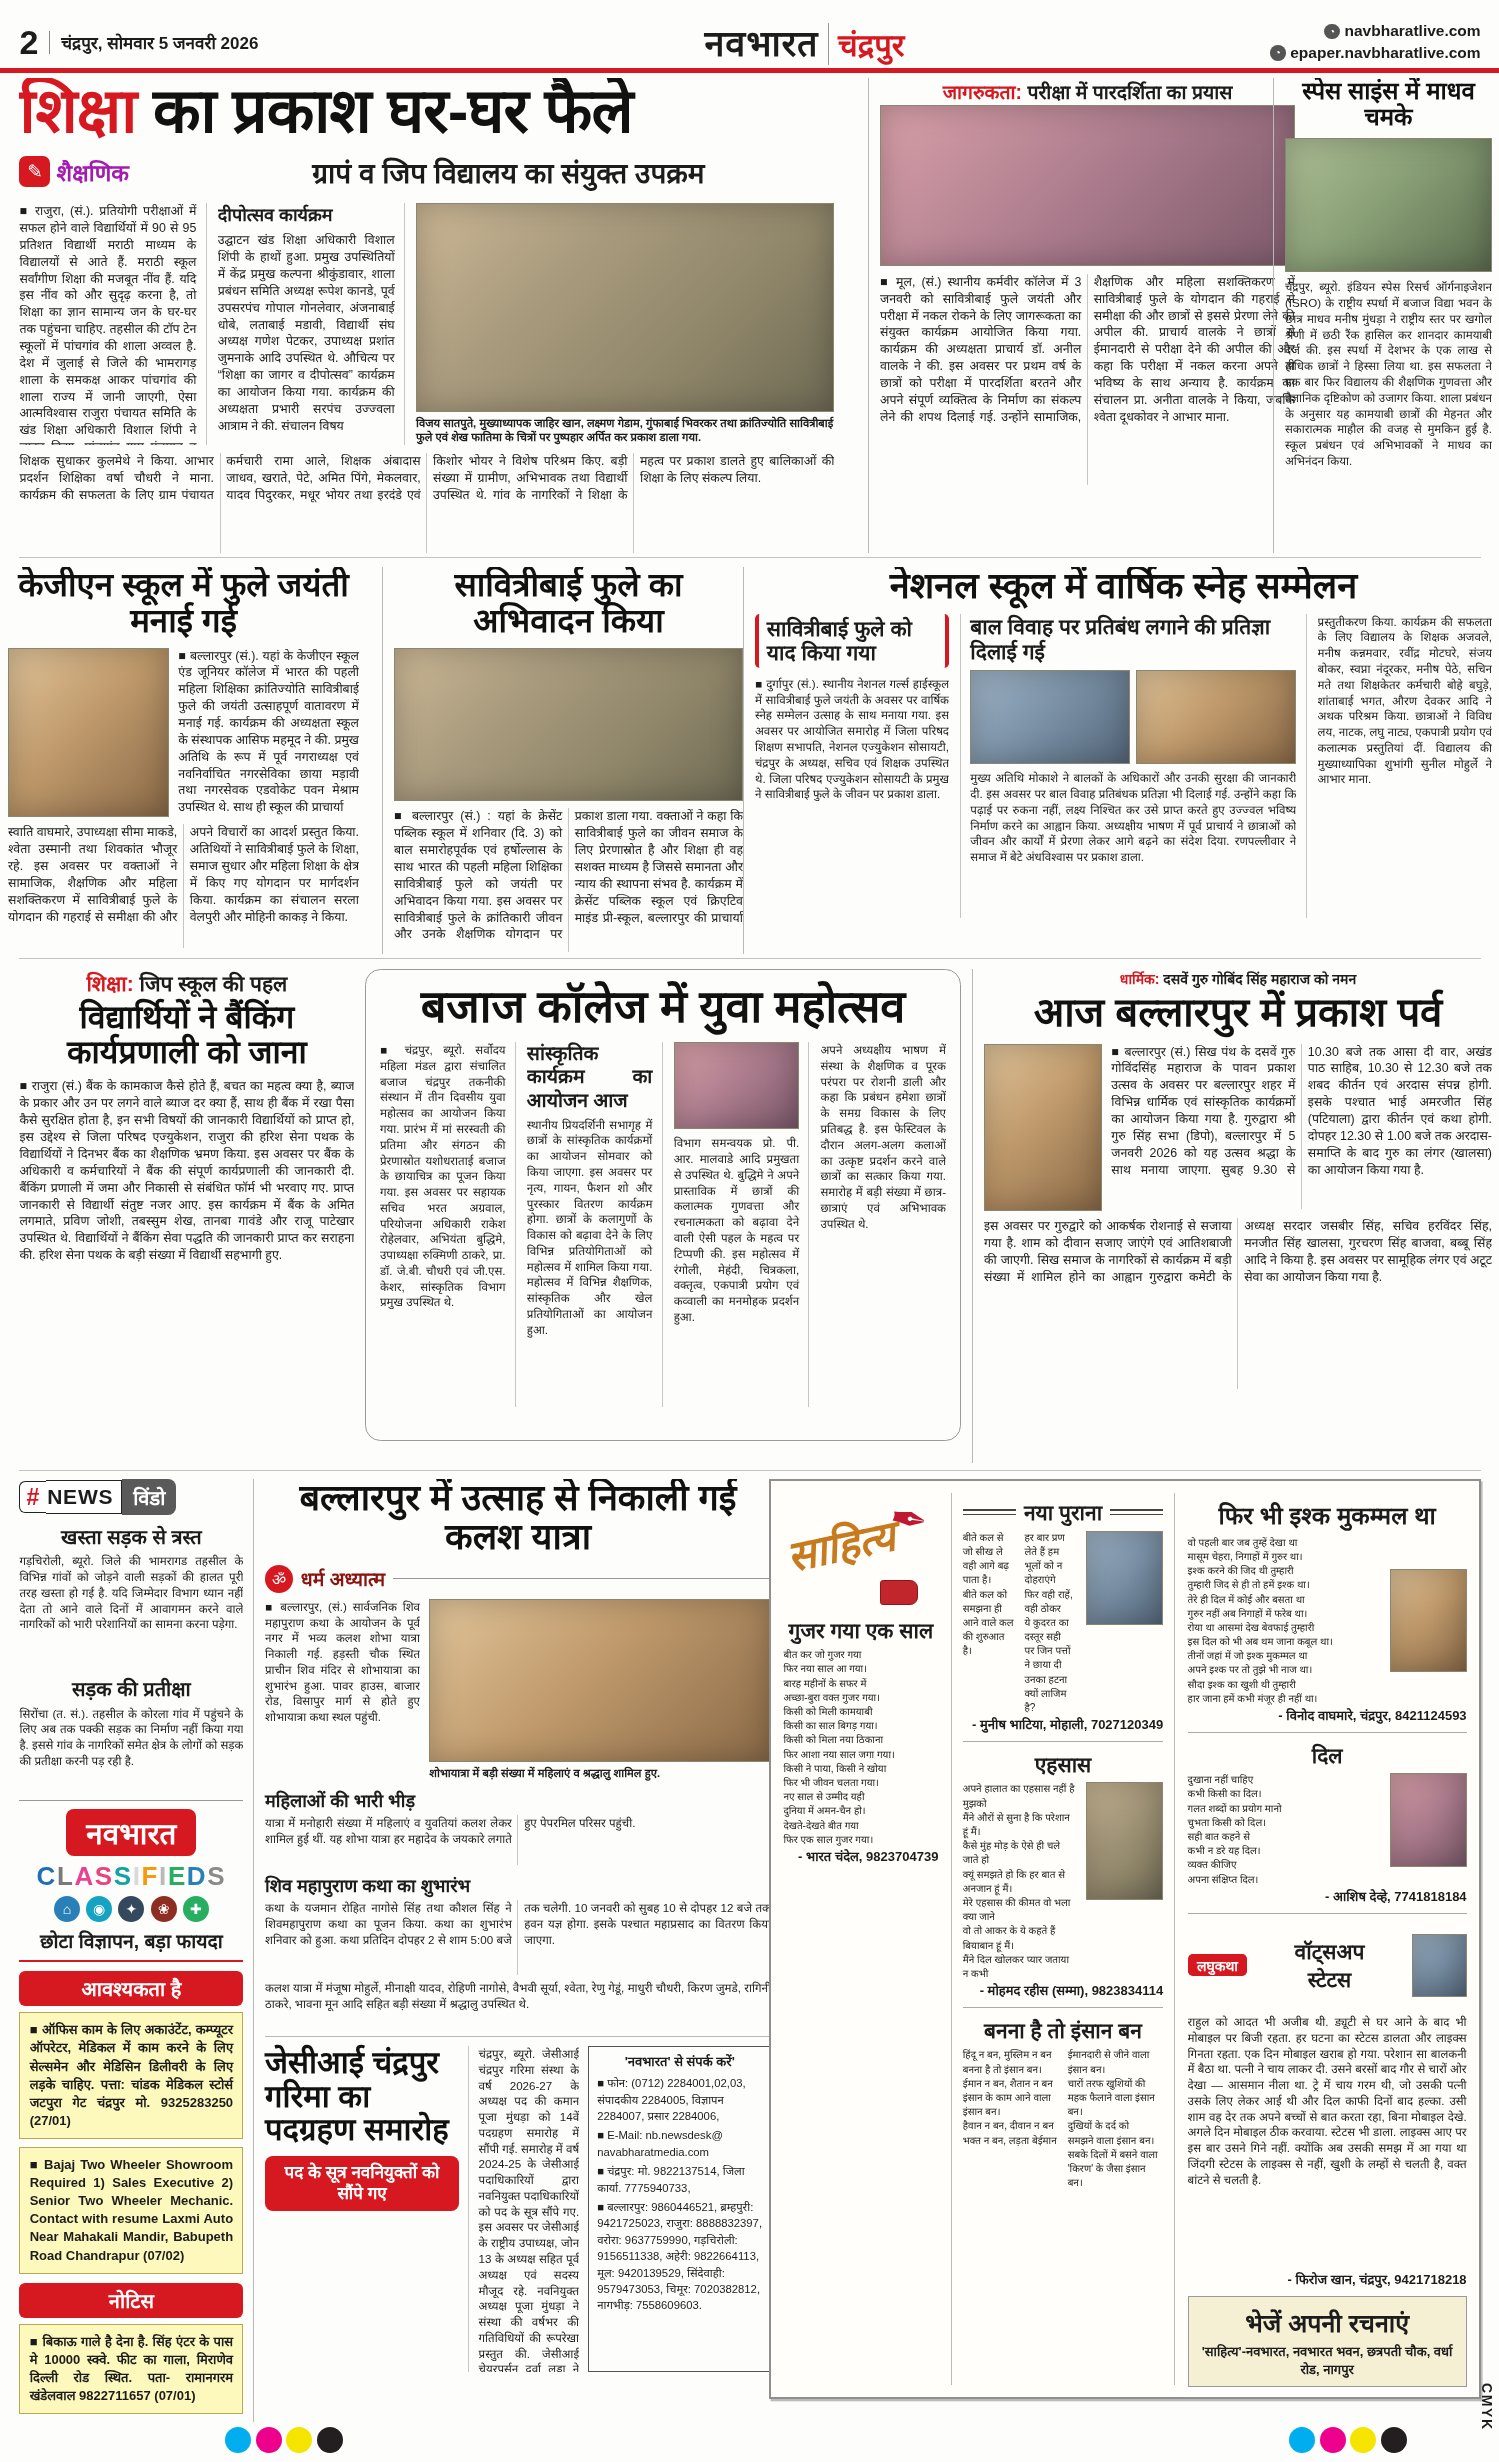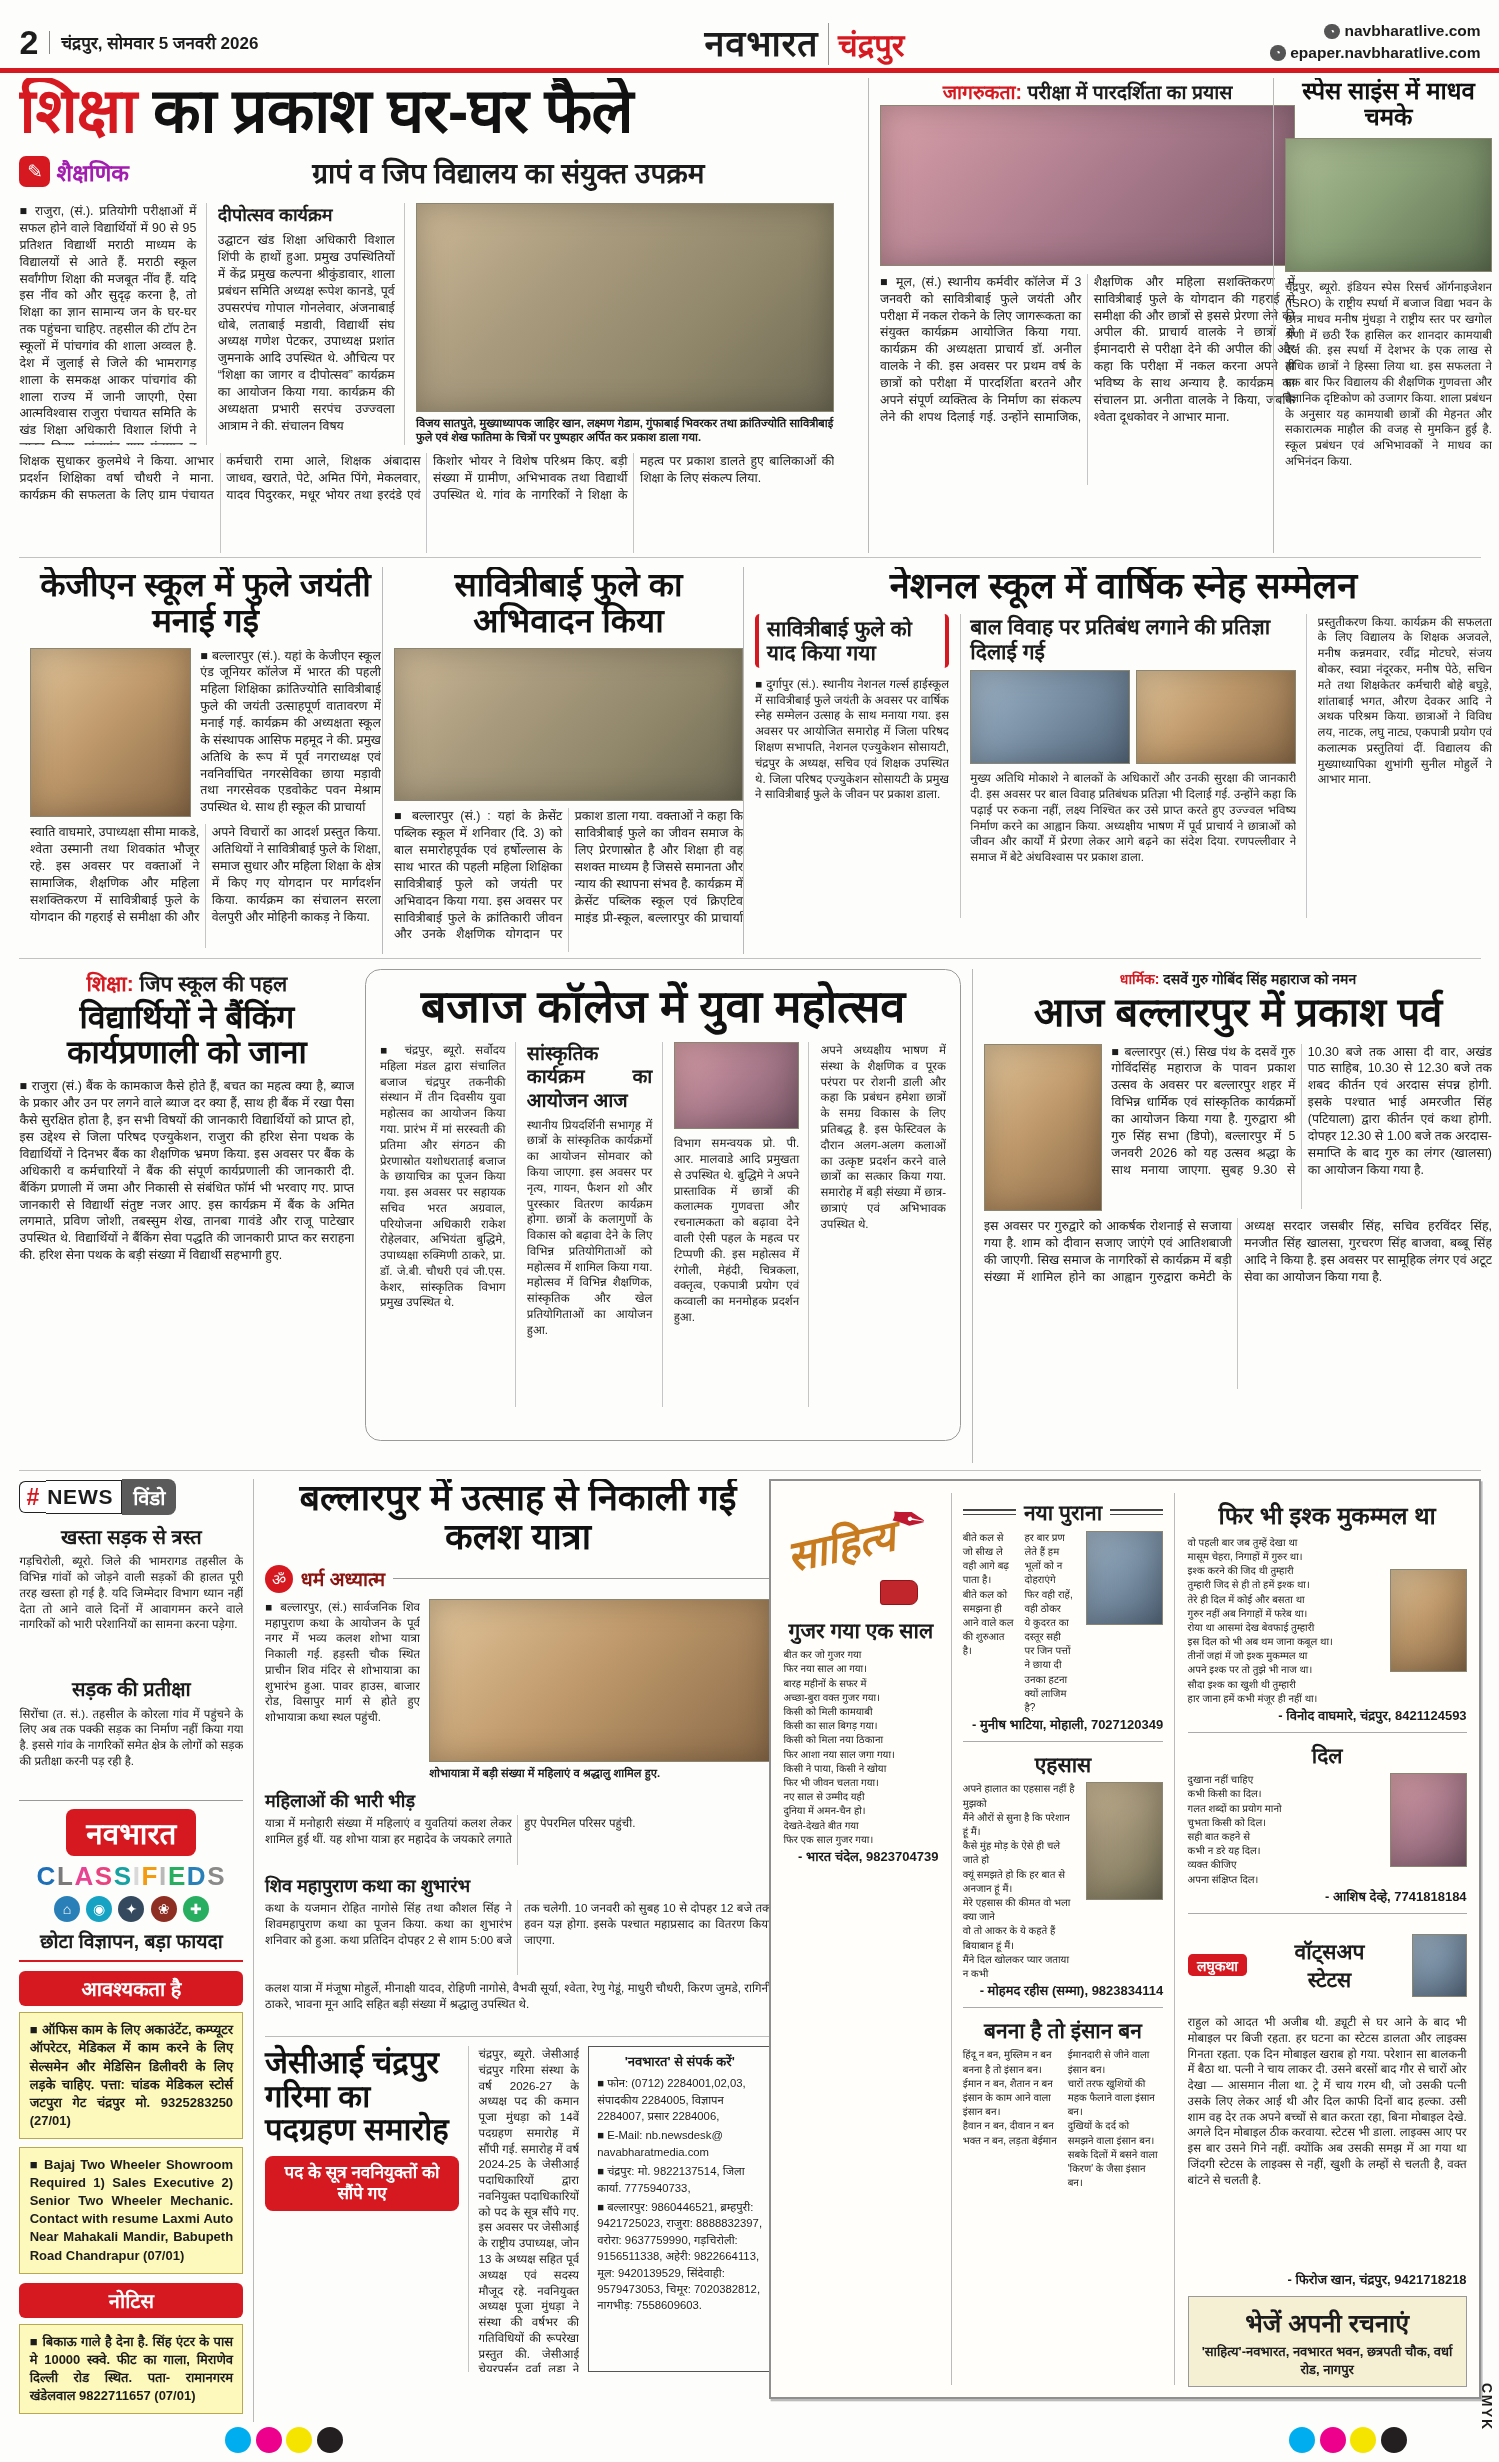--- a/index.html
+++ b/index.html
@@ -215,21 +215,21 @@
     <div class="ph pink" style="height:159px"></div>
     <div class="body cols2" style="height:211px;margin-top:7.8px">■ मूल, (सं.) स्थानीय कर्मवीर कॉलेज में 3 जनवरी को सावित्रीबाई फुले जयंती और परीक्षा में नकल रोकने के लिए जागरूकता का संयुक्त कार्यक्रम आयोजित किया गया. कार्यक्रम की अध्यक्षता प्राचार्य डॉ. अनील वालके ने की. इस अवसर पर प्रथम वर्ष के छात्रों को परीक्षा में पारदर्शिता बरतने और अपने संपूर्ण व्यक्तित्व के निर्माण का संकल्प लेने की शपथ दिलाई गई. उन्होंने सामाजिक, शैक्षणिक और महिला सशक्तिकरण में सावित्रीबाई फुले के योगदान की गहराई से समीक्षा की और छात्रों से इससे प्रेरणा लेने की अपील की. प्राचार्य वालके ने छात्रों से ईमानदारी से परीक्षा देने की अपील की और कहा कि परीक्षा में नकल करना अपने ही भविष्य के साथ अन्याय है. कार्यक्रम का संचालन प्रा. अनीता वालके ने किया, जबकि श्वेता दूधकोवर ने आभार माना.</div>
   </div>
 
   <div id="space" class="sec vsep" style="top:78px;left:1273px;width:207px;height:475px">
     <div class="hl center">स्पेस साइंस में माधव चमके</div>
     <div class="ph green" style="height:132px"></div>
     <div class="body small" style="height:264px;margin-top:7.8px">चंद्रपुर, ब्यूरो. इंडियन स्पेस रिसर्च ऑर्गनाइजेशन (ISRO) के राष्ट्रीय स्पर्धा में बजाज विद्या भवन के छात्र माधव मनीष मुंधड़ा ने राष्ट्रीय स्तर पर खगोल श्रेणी में छठी रैंक हासिल कर शानदार कामयाबी दर्ज की. इस स्पर्धा में देशभर के एक लाख से अधिक छात्रों ने हिस्सा लिया था. इस सफलता ने एक बार फिर विद्यालय की शैक्षणिक गुणवत्ता और वैज्ञानिक दृष्टिकोण को उजागर किया. शाला प्रबंधन के अनुसार यह कामयाबी छात्रों की मेहनत और सकारात्मक माहौल की वजह से मुमकिन हुई है. स्कूल प्रबंधन एवं अभिभावकों ने माधव का अभिनंदन किया.</div>
   </div>
 
-  <div id="kgn" class="sec" style="top:567px;left:30px;width:351px;height:387px">
+  <div id="kgn" class="sec" style="top:567px;left:8px;width:351px;height:387px">
     <div class="hl center">केजीएन स्कूल में फुले जयंती मनाई गई</div>
     <div style="display:flex;gap:9.3px;height:169px">
       <div class="ph warm" style="width:159px;flex:none"></div>
       <div class="body">■ बल्लारपुर (सं.). यहां के केजीएन स्कूल एंड जूनियर कॉलेज में भारत की पहली महिला शिक्षिका क्रांतिज्योति सावित्रीबाई फुले की जयंती उत्साहपूर्ण वातावरण में मनाई गई. कार्यक्रम की अध्यक्षता स्कूल के संस्थापक आसिफ महमूद ने की. प्रमुख अतिथि के रूप में पूर्व नगराध्यक्ष एवं नवनिर्वाचित नगरसेविका छाया मड़ावी तथा नगरसेवक एडवोकेट पवन मेश्राम उपस्थित थे. साथ ही स्कूल की प्राचार्या</div>
     </div>
     <div class="body cols2" style="height:124px;margin-top:7.8px">स्वाति वाघमारे, उपाध्यक्षा सीमा माकडे, श्वेता उस्मानी तथा शिवकांत भौजूर रहे. इस अवसर पर वक्ताओं ने सामाजिक, शैक्षणिक और महिला सशक्तिकरण में सावित्रीबाई फुले के योगदान की गहराई से समीक्षा की और अपने विचारों का आदर्श प्रस्तुत किया. अतिथियों ने सावित्रीबाई फुले के शिक्षा, समाज सुधार और महिला शिक्षा के क्षेत्र में किए गए योगदान पर मार्गदर्शन किया. कार्यक्रम का संचालन सरला वेलपुरी और मोहिनी काकड़ ने किया.</div>
   </div>
 
   <div id="abhivadan" class="sec vsep" style="top:567px;left:382px;width:349px;height:387px">
     <div class="hl center">सावित्रीबाई फुले का अभिवादन किया</div>
@@ -313,21 +313,21 @@
         <span class="cls-ic" style="background:#16a2c2">◉</span>
         <span class="cls-ic" style="background:#34495e">✦</span>
         <span class="cls-ic" style="background:#8e2d22">❀</span>
         <span class="cls-ic" style="background:#27ae60">✚</span>
       </div>
       <div class="cls-tag">छोटा विज्ञापन, बड़ा फायदा</div>
     </div>
 
     <div class="banner">आवश्यकता है</div>
     <div class="yad">■ ऑफिस काम के लिए अकाउंटेंट, कम्प्यूटर ऑपरेटर, मेडिकल में काम करने के लिए सेल्समेन और मेडिसिन डिलीवरी के लिए लड़के चाहिए. पत्ता: चांडक मेडिकल स्टोर्स जटपुरा गेट चंद्रपुर मो. 9325283250 (27/01)</div>
-    <div class="yad">■ Bajaj Two Wheeler Showroom Required 1) Sales Executive 2) Senior Two Wheeler Mechanic. Contact with resume Laxmi Auto Near Mahakali Mandir, Babupeth Road Chandrapur (07/01)</div>
+    <div class="yad">■ Bajaj Two Wheeler Showroom Required 1) Sales Executive 2) Senior Two Wheeler Mechanic. Contact with resume Laxmi Auto Near Mahakali Mandir, Babupeth Road Chandrapur (07/02)</div>
     <div class="banner">नोटिस</div>
     <div class="yad">■ बिकाऊ गाले है देना है. सिंह एंटर के पास मे 10000 स्क्वे. फीट का गाला, मिराणेव दिल्ली रोड स्थित. पता- रामानगरम खंडेलवाल 9822711657 (07/01)</div>
   </div>
 
   <div id="midcol" class="sec vsep" style="top:1479px;left:253px;width:506px;height:943px">
     <div class="hl center">बल्लारपुर में उत्साह से निकाली गई कलश यात्रा</div>
     <div class="dharma">
       <span class="dharma-ic">ॐ</span>
       <span class="dharma-t">धर्म अध्यात्म</span>
       <span class="rule"></span>

